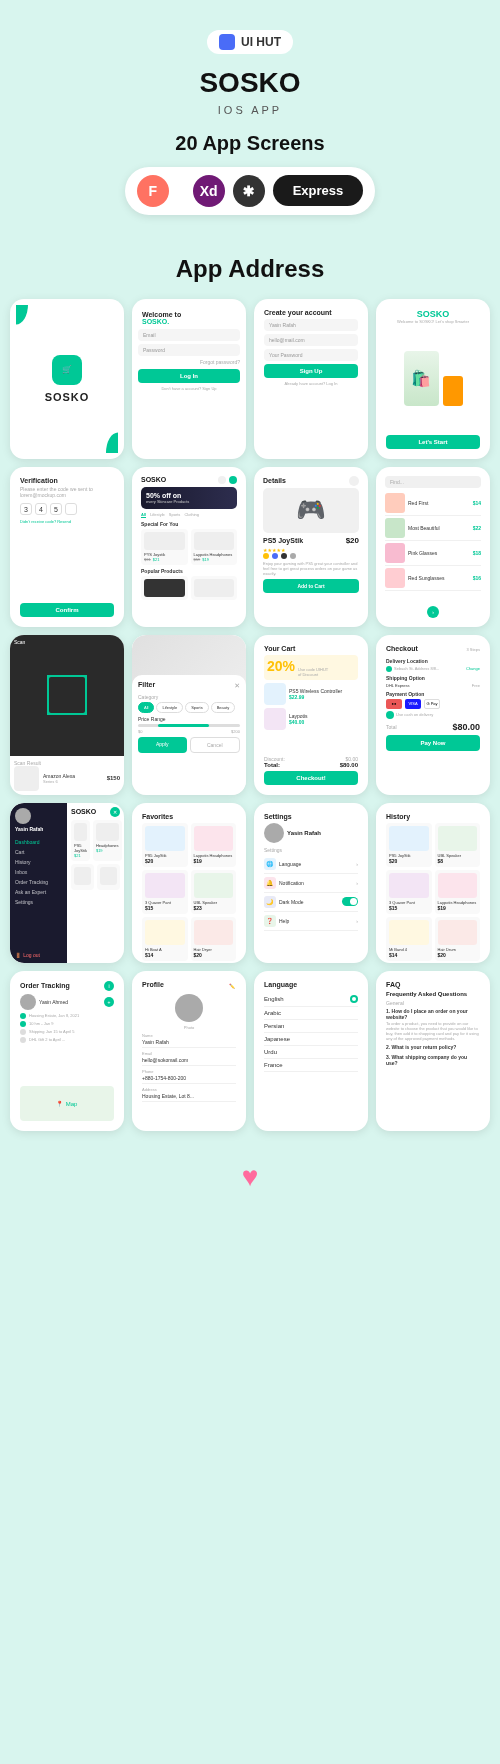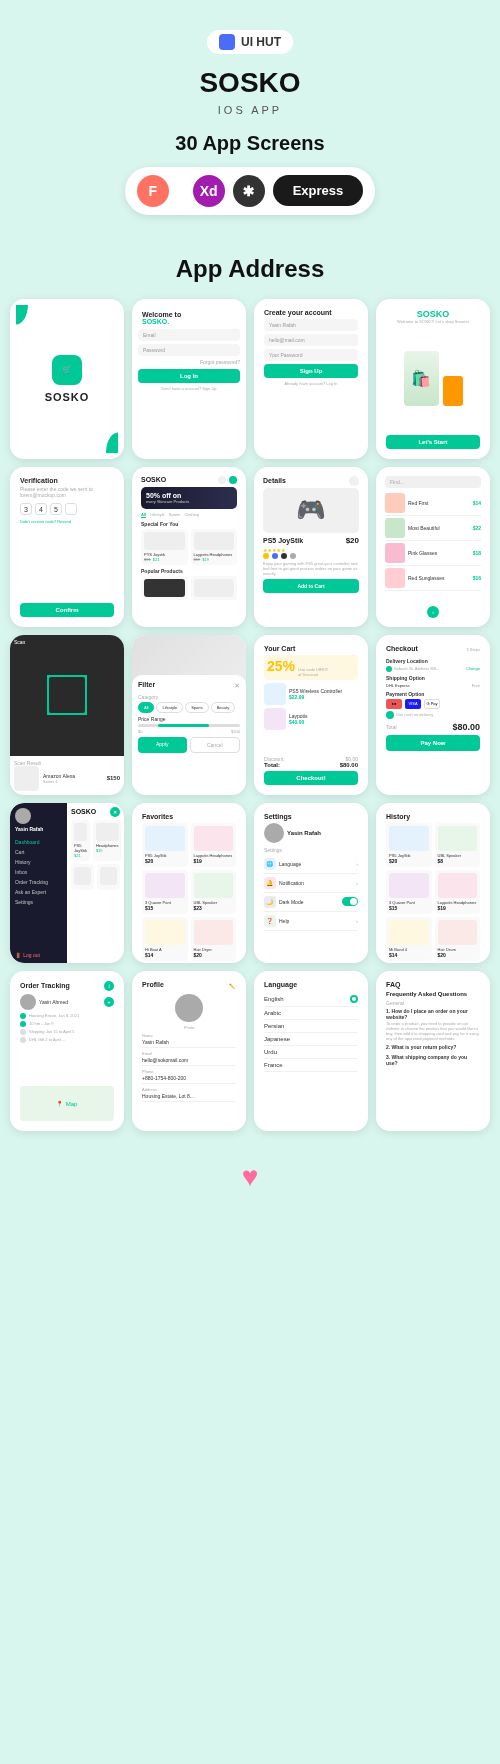--- a/index.html
+++ b/index.html
@@ -73,21 +73,21 @@
       height: 32px;
       border-radius: 50%;
       display: flex;
       align-items: center;
       justify-content: center;
       font-size: 14px;
       font-weight: 700;
       color: white;
     }
     .figma-icon { background: #ff7262; }
-    .xd-icon { background: #a21caf; margin-left: 16px; }
+    .xd-icon { background: #701a75; margin-left: 16px; }
     .sketch-icon { background: #333; }
     .download-btn {
       background: #1a1a1a;
       color: white;
       border: none;
       border-radius: 20px;
       padding: 8px 20px;
       font-size: 13px;
       font-weight: 600;
       cursor: pointer;
@@ -537,21 +537,21 @@
 </head>
 <body>
 
 <div class="header">
   <div class="brand-logo">
     <span class="brand-logo-icon"></span>
     <span class="brand-logo-text">UI HUT</span>
   </div>
   <div class="app-title">SOSKO</div>
   <div class="app-platform">IOS APP</div>
-  <div class="screens-count">30 App Screens</div>
+  <div class="screens-count">20 App Screens</div>
   <div class="download-bar">
     <div class="tool-icon figma-icon">F</div>
     <div class="tool-icon xd-icon">Xd</div>
     <div class="tool-icon sketch-icon">✱</div>
     <button class="download-btn">Express</button>
   </div>
 </div>
 
 <div class="section-title">App Address</div>
 
@@ -824,21 +824,21 @@
       </div>
     </div>
   </div>
 
   <div class="phone">
     <div class="phone-content">
       <div class="screen-cart">
         <div class="cart-title">Your Cart</div>
         <div class="discount-banner">
           <div style="display:flex;align-items:baseline;gap:3px;">
-            <div class="discount-pct">25%</div>
+            <div class="discount-pct">20%</div>
             <div>
               <div style="font-size:4px;color:#aaa;">Use code UIHUT</div>
               <div style="font-size:4px;color:#aaa;">of Discount</div>
             </div>
           </div>
         </div>
         <div class="cart-items">
           <div class="cart-item">
             <div class="cart-item-img" style="background:#e3f2fd;"></div>
             <div class="cart-item-info">

